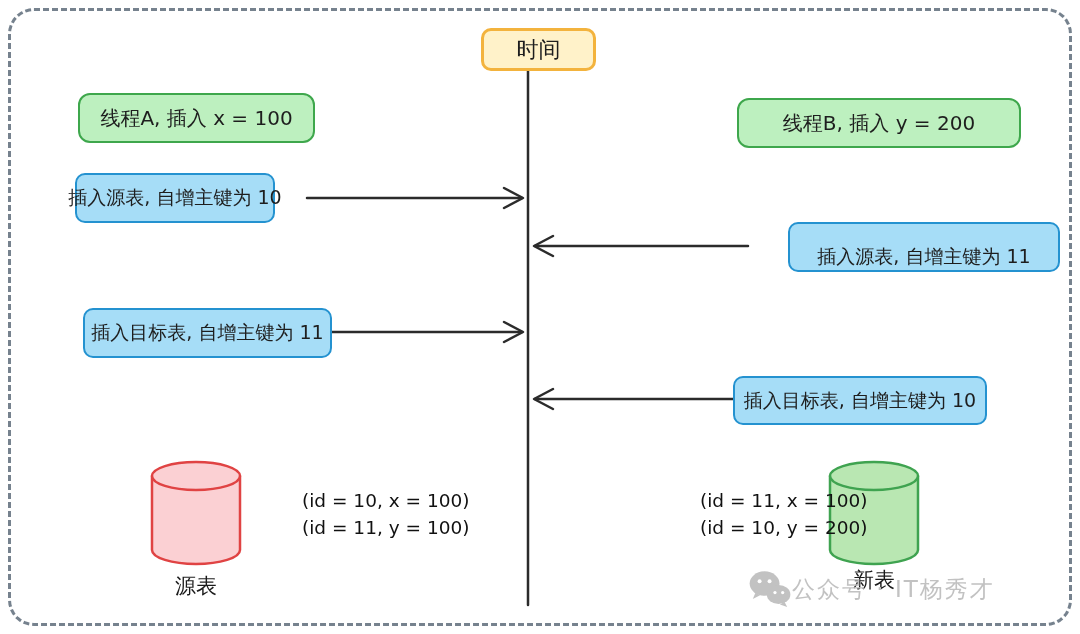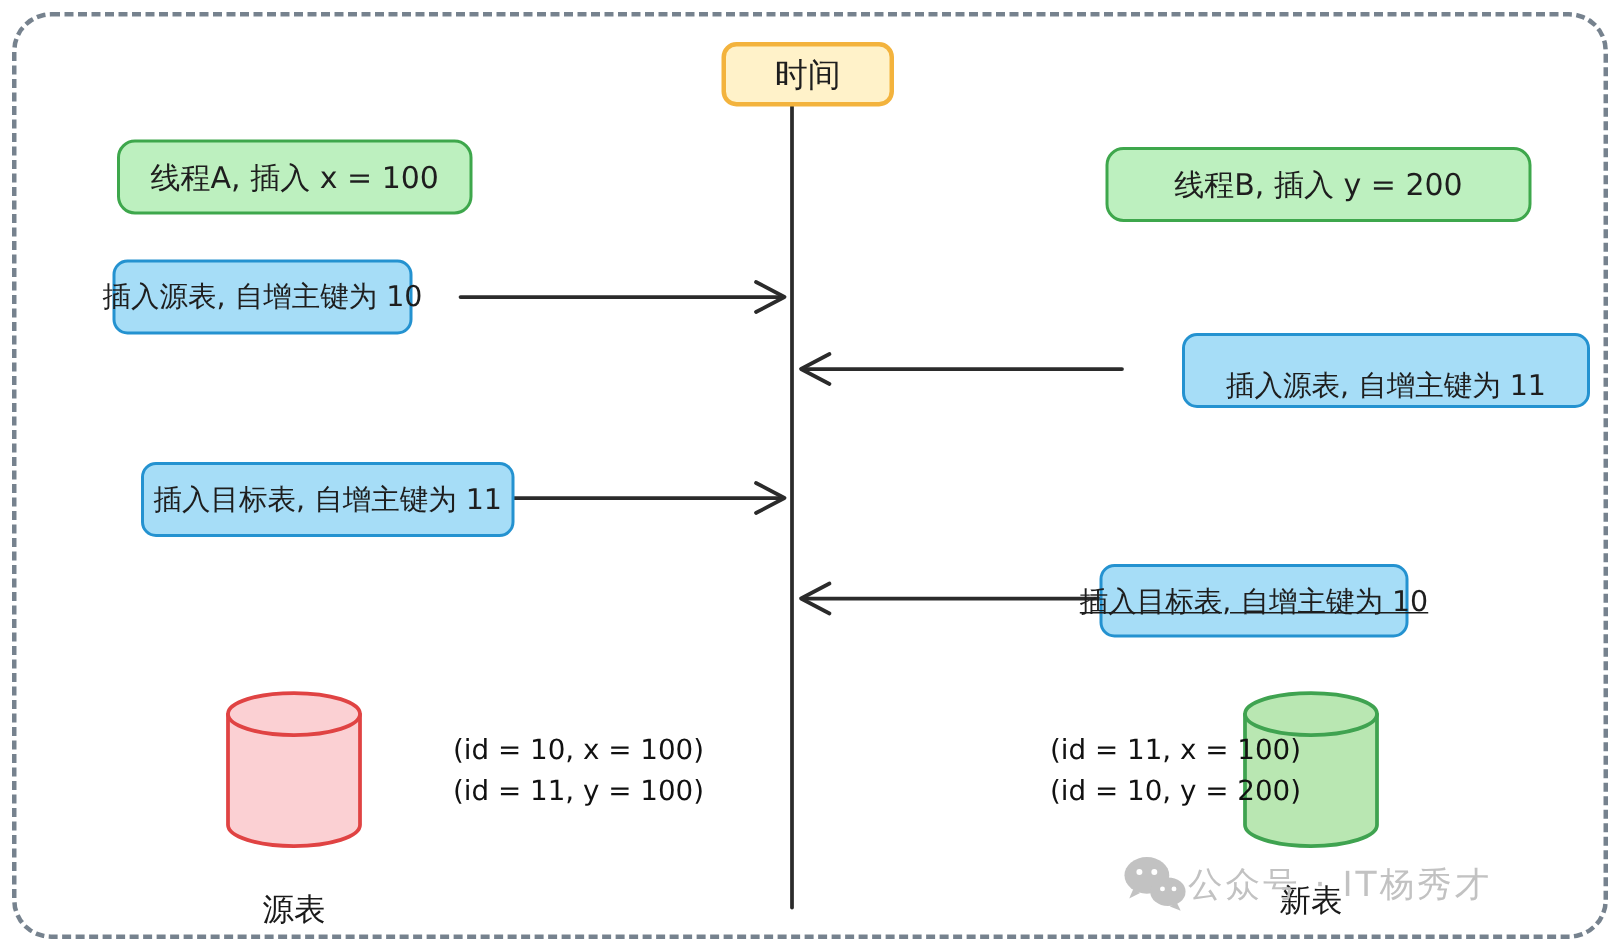--- a/index.html
+++ b/index.html
@@ -43,21 +43,20 @@
     font-size:18.5px;line-height:27px;
     color:#111111;font-weight:500;
     white-space:nowrap;
     margin-left:34px;
   }
   .cyl-label{
     position:absolute;
     font-size:21px;color:#1a1a1a;
     text-align:center;
     white-space:nowrap;
-    margin-top:20px;
   }
   .watermark{
     position:absolute;left:748px;top:570px;
     display:flex;align-items:center;
     color:#c2c2c2;font-size:23px;letter-spacing:2px;
     white-space:nowrap;
   }
 </style>
 </head>
 <body>
@@ -111,24 +110,24 @@
   <div class="box box-green" style="left:737px;top:98px;width:284px;height:50px;">
     <span>线程B, 插入 y = 200</span>
   </div>
 
   <div class="box box-blue" style="left:75px;top:173px;width:200px;height:50px;">
     <span>插入源表, 自增主键为 10</span>
   </div>
   <div class="box box-blue" style="left:788px;top:222px;width:272px;height:50px;align-items:flex-end;">
     <span>插入源表, 自增主键为 11</span>
   </div>
-  <div class="box box-blue" style="left:94px;top:308px;width:249px;height:50px;">
+  <div class="box box-blue" style="left:83px;top:308px;width:249px;height:50px;">
     <span>插入目标表, 自增主键为 11</span>
   </div>
-  <div class="box box-blue" style="left:733px;top:376px;width:206px;height:49px;text-decoration:underline;">
+  <div class="box box-blue" style="left:733px;top:376px;width:254px;height:49px;">
     <span>插入目标表, 自增主键为 10</span>
   </div>
 
   <div class="records" style="left:268px;top:487px;">
     <div>(id = 10, x = 100)</div>
     <div>(id = 11, y = 100)</div>
   </div>
   <div class="cyl-label" style="left:152px;top:572px;width:88px;">源表</div>
 
   <div class="records" style="left:666px;top:487px;">

